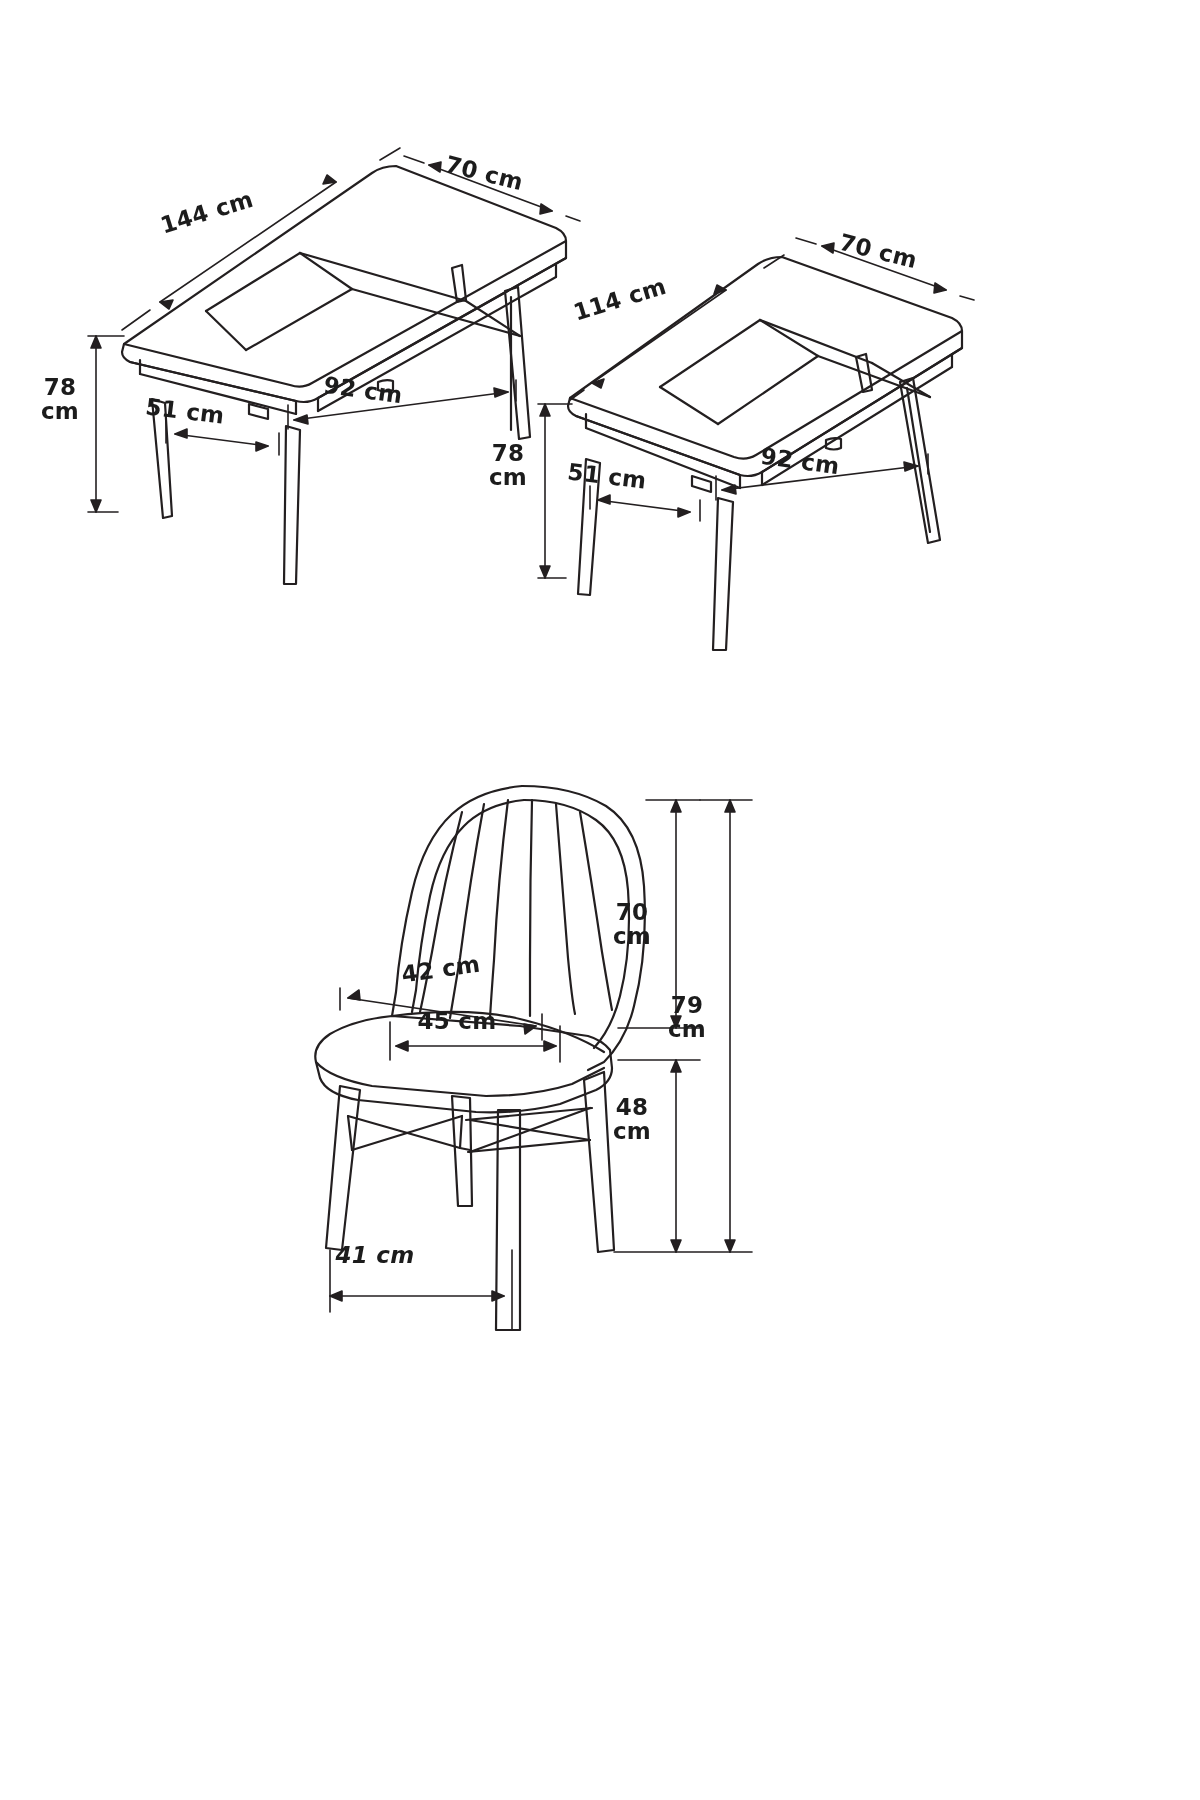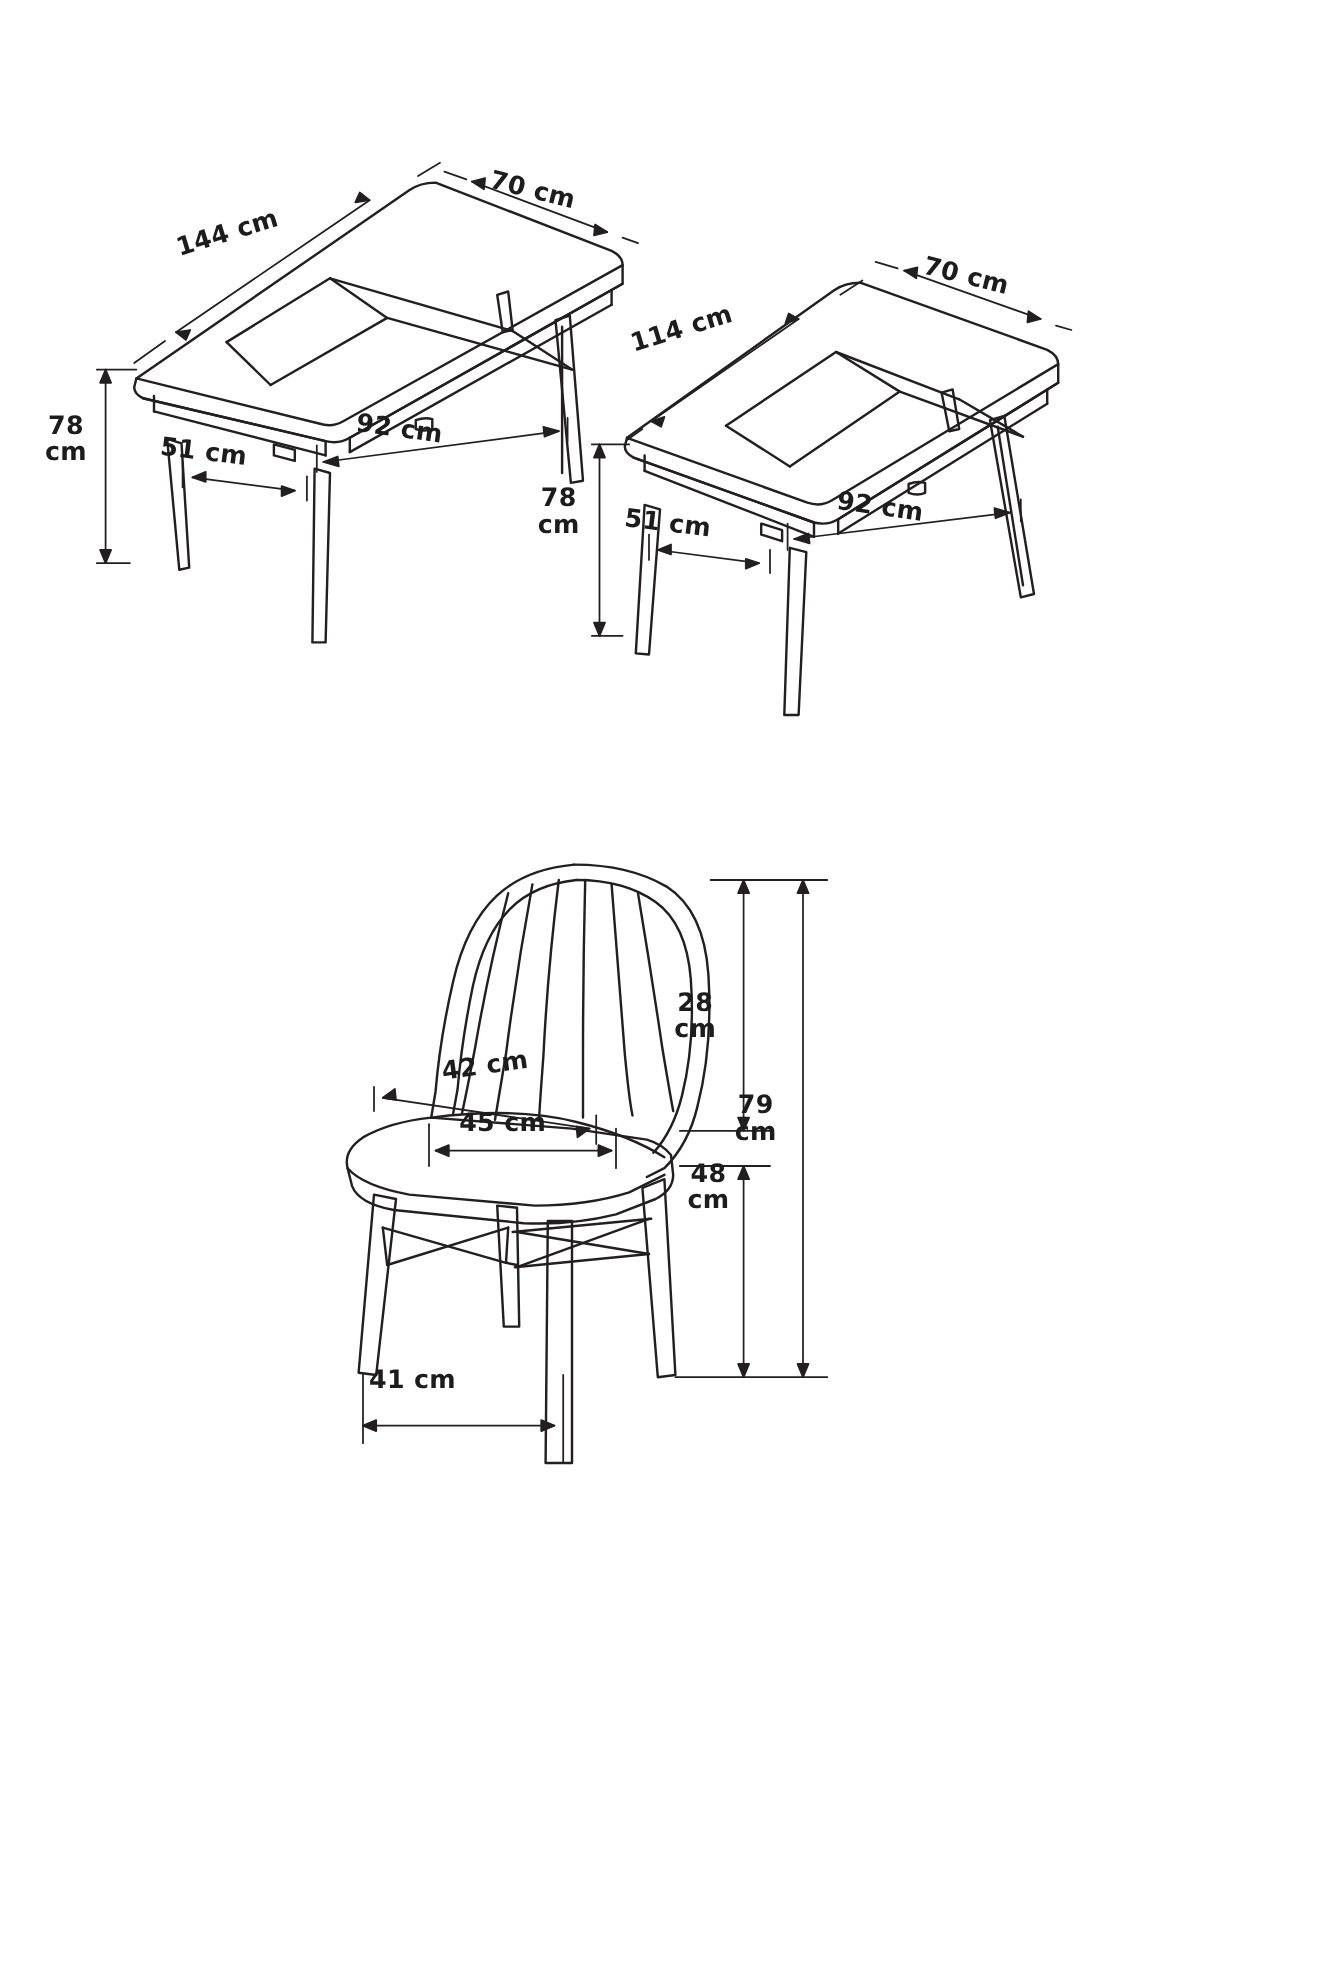--- a/index.html
+++ b/index.html
@@ -276,23 +276,23 @@
   <div class="lbl center" style="left:185px; top:412px; transform:translate(-50%,-50%) rotate(7deg);">51 cm</div>
   <div class="lbl center" style="left:363px; top:391px; transform:translate(-50%,-50%) rotate(8deg);">92 cm</div>
 
   <div class="lbl center" style="left:620px; top:300px; transform:translate(-50%,-50%) rotate(-17deg);">114 cm</div>
   <div class="lbl center" style="left:878px; top:252px; transform:translate(-50%,-50%) rotate(14deg);">70 cm</div>
   <div class="lbl center" style="left:508px; top:466px; transform:translate(-50%,-50%);">78
 cm</div>
   <div class="lbl center" style="left:607px; top:477px; transform:translate(-50%,-50%) rotate(7deg);">51 cm</div>
   <div class="lbl center" style="left:800px; top:462px; transform:translate(-50%,-50%) rotate(8deg);">92 cm</div>
 
-  <div class="lbl center" style="left:632px; top:925px; transform:translate(-50%,-50%);">28
+  <div class="lbl center" style="left:632px; top:925px; transform:translate(-50%,-50%);">70
 cm</div>
   <div class="lbl center" style="left:441px; top:970px; transform:translate(-50%,-50%) rotate(-8deg);">42 cm</div>
   <div class="lbl center" style="left:457px; top:1022px; transform:translate(-50%,-50%);">45 cm</div>
   <div class="lbl center" style="left:687px; top:1018px; transform:translate(-50%,-50%);">79
 cm</div>
-  <div class="lbl center" style="left:632px; top:1080px; transform:translate(-50%,-50%);margin-left:12px;">48
-cm</div>
-  <div class="lbl center" style="left:375px; top:1256px; transform:translate(-50%,-50%);">41 cm</div>
+  <div class="lbl center" style="left:632px; top:1120px; transform:translate(-50%,-50%);">48
+cm</div>
+  <div class="lbl center" style="left:375px; top:1256px; transform:translate(-50%,-50%);font-style:italic;">41 cm</div>
 
 </div>
 
 </body></html>

